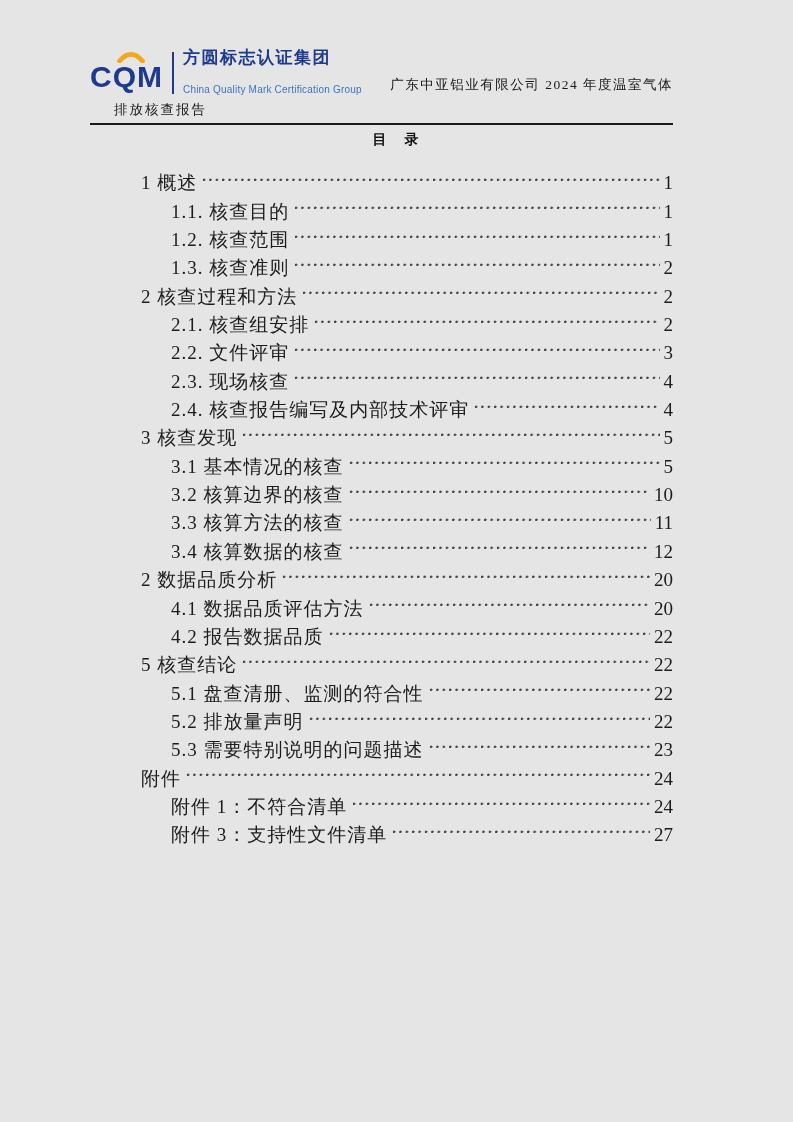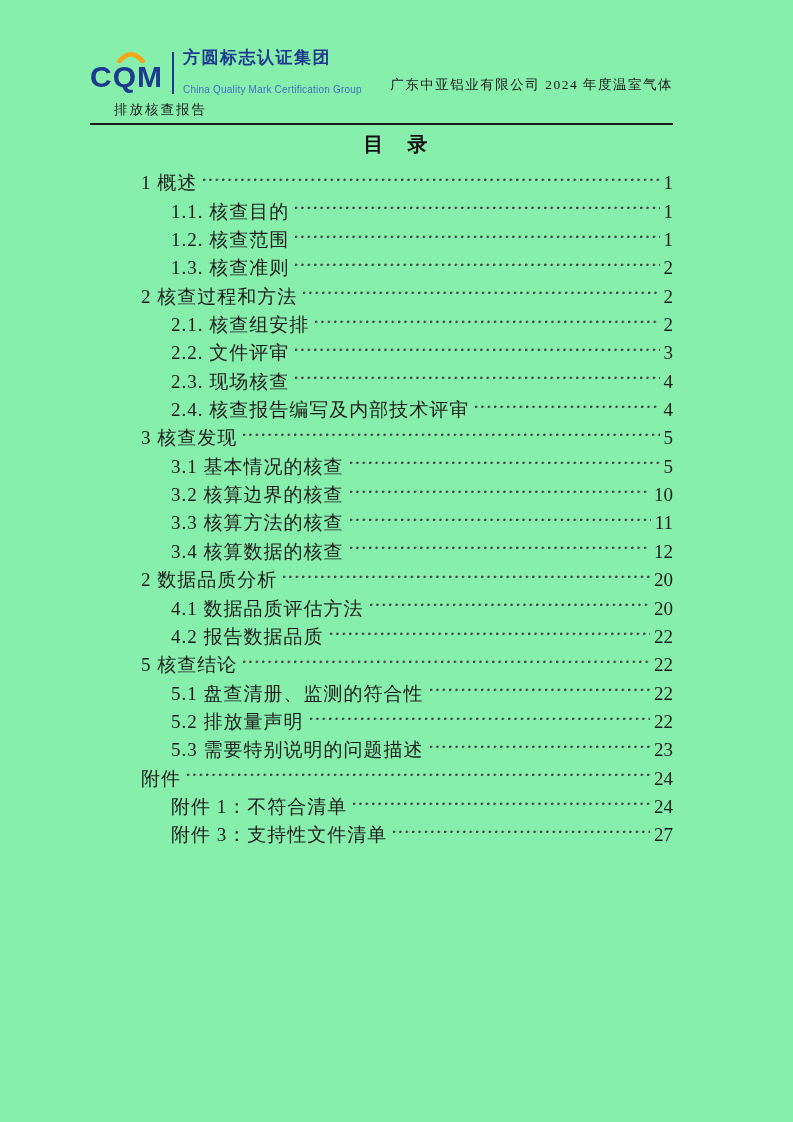--- a/index.html
+++ b/index.html
@@ -7,21 +7,21 @@
     --brand-blue:#3f74c0;
     --brand-orange:#f3a71b;
     --ink:#1a1a1a;
     --dot:#444444;
   }
   *{box-sizing:border-box;margin:0;padding:0;}
   html,body{background:#ffffff;}
   .page{
     position:relative;
     width:793px;height:1122px;
-    background:#86efac;
+    background:#e5e5e5;
     overflow:hidden;
     font-family:"Liberation Serif","DejaVu Serif",serif;
     color:var(--ink);
   }
 
   
   .header{position:absolute;top:48px;left:90px;right:120px;}
   .header-top{display:flex;justify-content:space-between;align-items:flex-end;}
   .logo{display:flex;align-items:center;font-family:"Liberation Sans","DejaVu Sans",sans-serif;}
   .logo-mark{position:relative;padding-top:10px;}
@@ -34,21 +34,21 @@
   .logo-text{display:flex;flex-direction:column;justify-content:flex-start;padding-bottom:1px;}
   .logo-cn{font-size:17px;font-weight:bold;color:var(--brand-navy);letter-spacing:1.5px;line-height:1.2;}
   .logo-en{font-size:10px;color:var(--brand-blue);letter-spacing:.2px;margin-top:16px;}
   .company-line{font-size:13.5px;letter-spacing:1.5px;color:var(--ink);padding-bottom:2px;white-space:nowrap;}
   .report-line{font-size:13.5px;letter-spacing:2px;margin-top:5px;margin-left:24px;}
   .header-rule{margin-top:4px;border-bottom:2px solid #1a1a1a;}
 
   
   .toc-title{
     position:absolute;top:131px;left:0;width:100%;
-    text-align:center;font-size:20px;font-weight:bold;
+    text-align:center;font-size:14px;font-weight:bold;
     letter-spacing:2px;color:#111;
   }
   .toc{position:absolute;top:161px;left:141px;right:120px;}
   .toc-row{
     display:flex;align-items:baseline;
     height:28.35px;line-height:28.35px;
     font-size:19px;white-space:nowrap;
   }
   .toc-row.level2{padding-left:30px;}
   .toc-label{letter-spacing:1px;color:#1c1c1c;}

